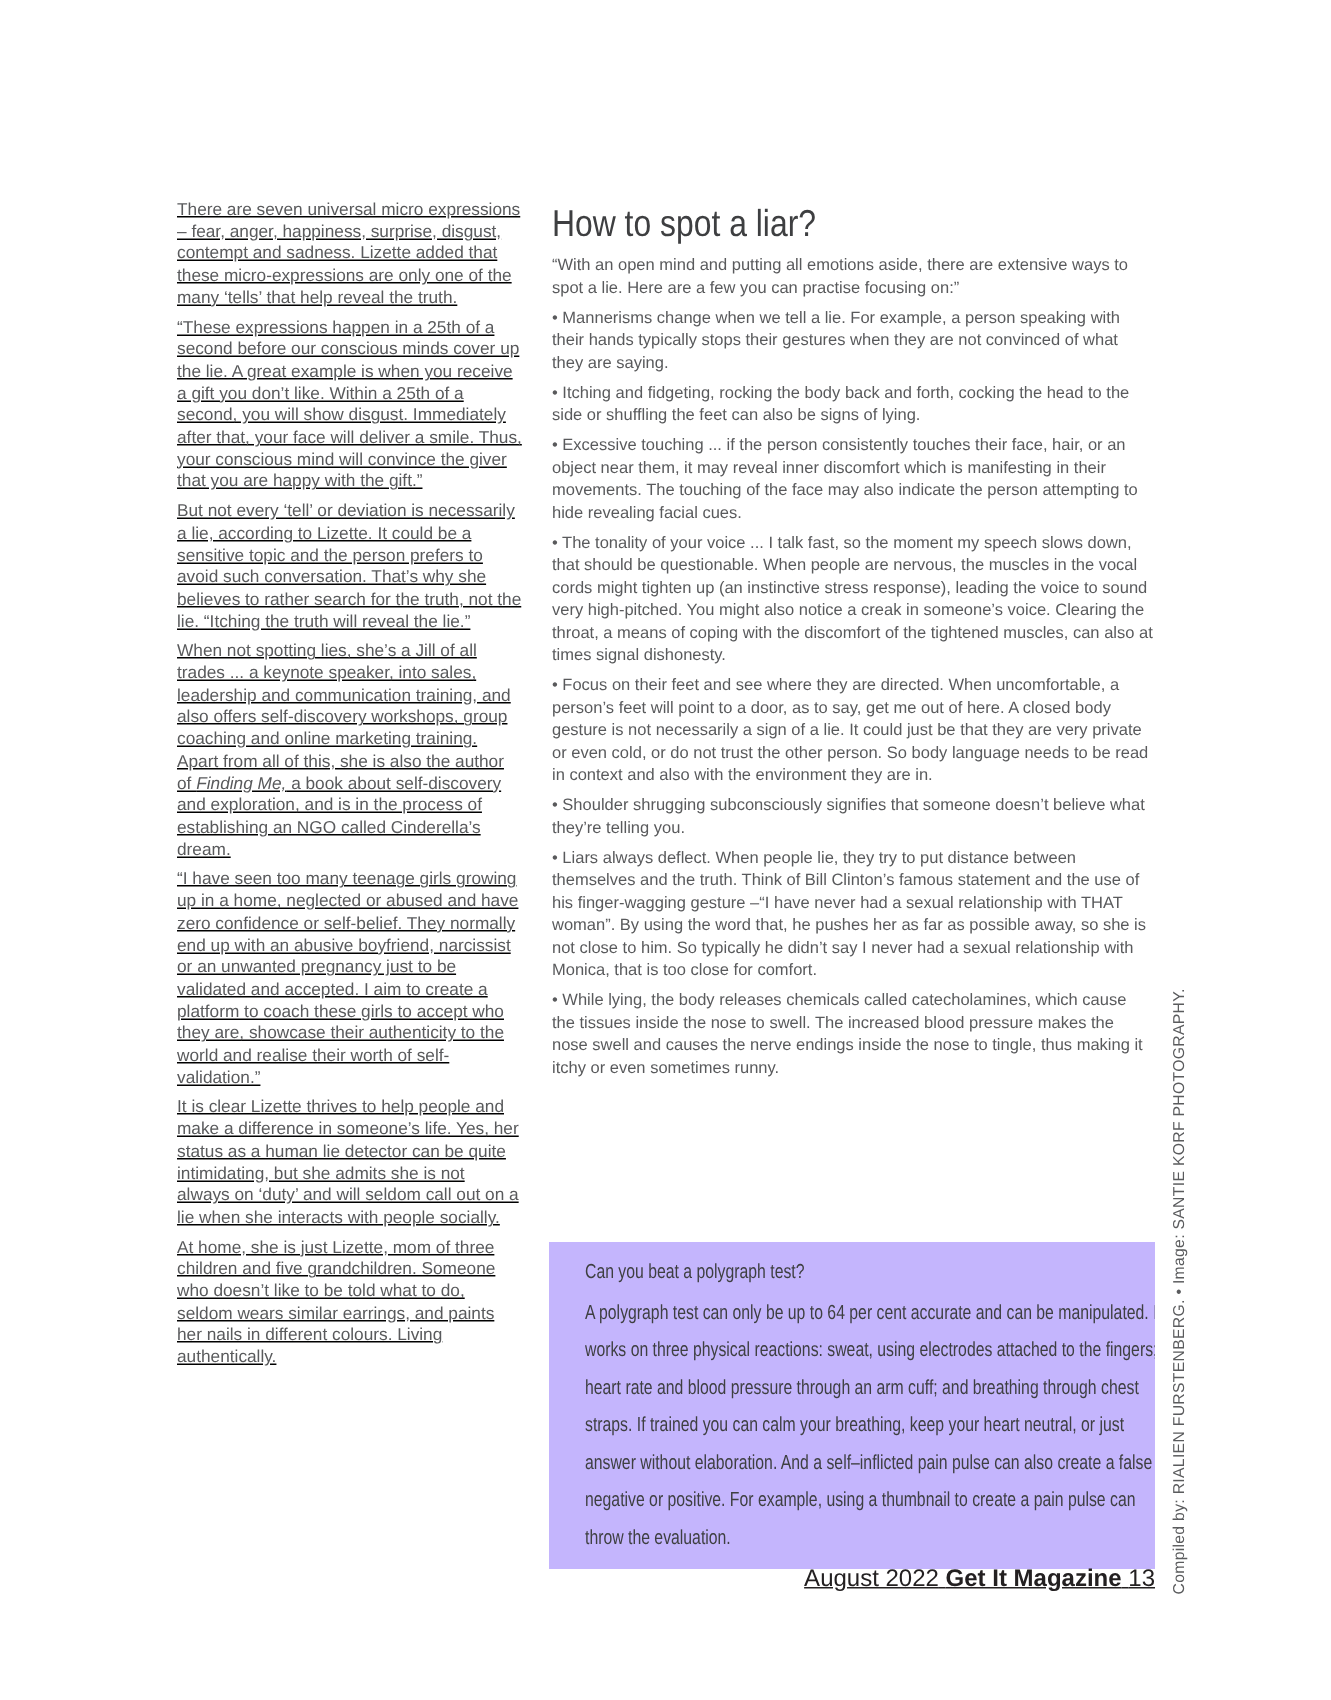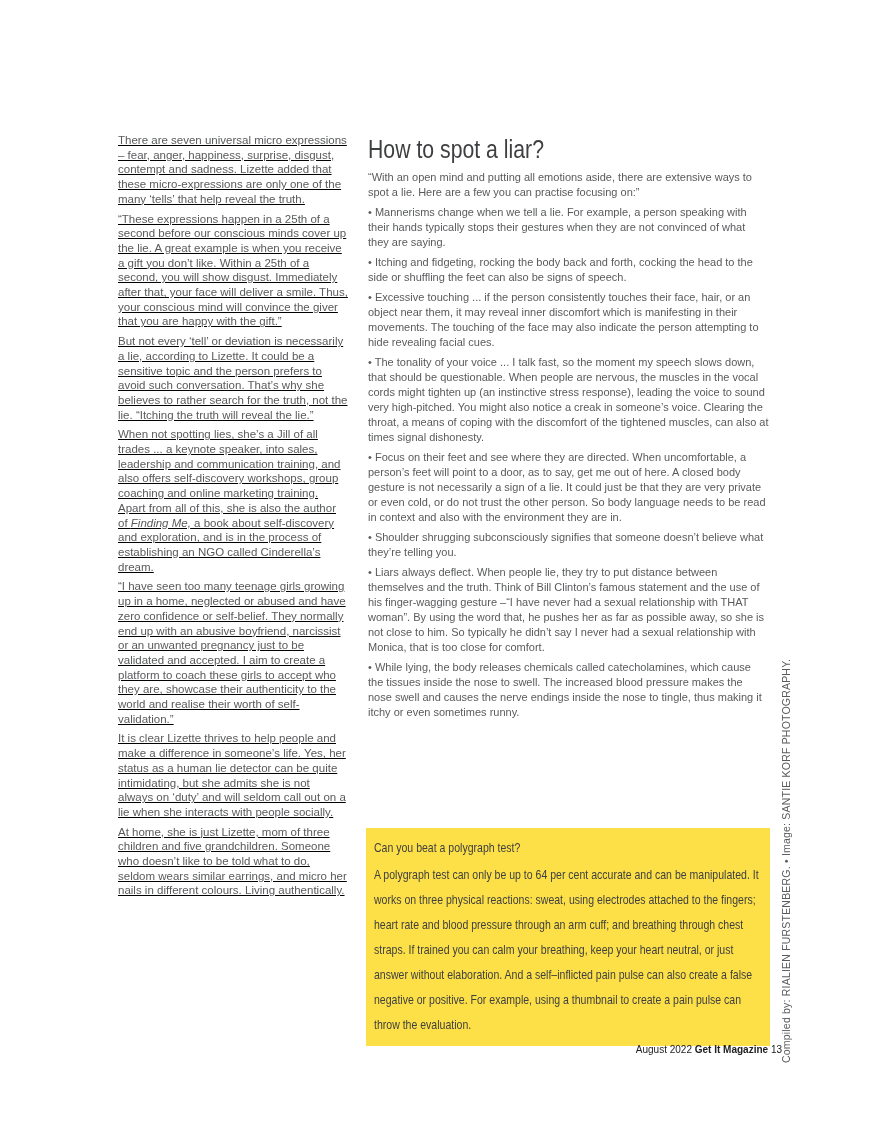--- a/index.html
+++ b/index.html
@@ -28,68 +28,68 @@
     transform:scaleX(0.85);transform-origin:0 0;
   }
   .right-col p{
     margin:0 0 5px 0;
     font-size:11px;line-height:15px;
     color:#595a5c;
   }
   
   .polybox{
     position:absolute;left:366px;top:828px;width:404px;
-    background:#fde047;
-    padding:8px 0 9px 8px;
+    background:#c4b5fd;
+    padding:8px 0 9px 24px;
     box-sizing:border-box;
     overflow:hidden;
   }
   .polybox-inner{
     width:500px;
     transform:scaleX(0.78);transform-origin:0 0;
     color:#3e3f41;
   }
   .polybox-title{margin:0 0 2px 0;font-size:13.5px;line-height:24px;font-weight:400;}
   .polybox-body{margin:0;font-size:13.5px;line-height:25px;font-weight:400;}
   
   .credit{
     position:absolute;left:780px;top:1063px;
     transform:rotate(-90deg);transform-origin:0 0;
     white-space:nowrap;
     font-size:10.5px;color:#5a5b5d;letter-spacing:0.2px;
   }
   
   .footer{
-    position:absolute;top:1044px;left:412px;width:370px;
+    position:absolute;top:1044px;left:400px;width:370px;
     text-align:right;
-    font-size:10px;color:#232021;
+    font-size:16px;color:#232021;text-decoration:underline;
   }
   .footer .bold{font-weight:700;}
 </style>
 </head>
 <body>
 
 <div class="page">
 
   <div class="left-col">
       <p><span>There are seven universal micro expressions – fear, anger, happiness, surprise, disgust, contempt and sadness. Lizette added that these micro-expressions are only one of the many ‘tells’ that help reveal the truth.</span></p>
       <p><span>“These expressions happen in a 25th of a second before our conscious minds cover up the lie. A great example is when you receive a gift you don’t like. Within a 25th of a second, you will show disgust. Immediately after that, your face will deliver a smile. Thus, your conscious mind will convince the giver that you are happy with the gift.”</span></p>
       <p><span>But not every ‘tell’ or deviation is necessarily a lie, according to Lizette. It could be a sensitive topic and the person prefers to avoid such conversation. That’s why she believes to rather search for the truth, not the lie. “Itching the truth will reveal the lie.”</span></p>
       <p><span>When not spotting lies, she’s a Jill of all trades ... a keynote speaker, into sales, leadership and communication training, and also offers self-discovery workshops, group coaching and online marketing training. Apart from all of this, she is also the author of </span><i>Finding Me,</i><span> a book about self-discovery and exploration, and is in the process of establishing an NGO called Cinderella’s dream.</span></p>
       <p><span>“I have seen too many teenage girls growing up in a home, neglected or abused and have zero confidence or self-belief. They normally end up with an abusive boyfriend, narcissist or an unwanted pregnancy just to be validated and accepted. I aim to create a platform to coach these girls to accept who they are, showcase their authenticity to the world and realise their worth of self-validation.”</span></p>
       <p><span>It is clear Lizette thrives to help people and make a difference in someone’s life. Yes, her status as a human lie detector can be quite intimidating, but she admits she is not always on ‘duty’ and will seldom call out on a lie when she interacts with people socially.</span></p>
-      <p><span>At home, she is just Lizette, mom of three children and five grandchildren. Someone who doesn’t like to be told what to do, seldom wears similar earrings, and micro her nails in different colours. Living authentically.</span></p>
+      <p><span>At home, she is just Lizette, mom of three children and five grandchildren. Someone who doesn’t like to be told what to do, seldom wears similar earrings, and paints her nails in different colours. Living authentically.</span></p>
     </div>
 
   <div class="right-col">
     <h1 class="headline">How to spot a liar?</h1>
     <p>“With an open mind and putting all emotions aside, there are extensive ways to spot a lie. Here are a few you can practise focusing on:”</p>
     <div>
         <p>• Mannerisms change when we tell a lie. For example, a person speaking with their hands typically stops their gestures when they are not convinced of what they are saying.</p>
-        <p>• Itching and fidgeting, rocking the body back and forth, cocking the head to the side or shuffling the feet can also be signs of speech.</p>
+        <p>• Itching and fidgeting, rocking the body back and forth, cocking the head to the side or shuffling the feet can also be signs of lying.</p>
         <p>• Excessive touching ... if the person consistently touches their face, hair, or an object near them, it may reveal inner discomfort which is manifesting in their movements. The touching of the face may also indicate the person attempting to hide revealing facial cues.</p>
         <p>• The tonality of your voice ... I talk fast, so the moment my speech slows down, that should be questionable. When people are nervous, the muscles in the vocal cords might tighten up (an instinctive stress response), leading the voice to sound very high-pitched. You might also notice a creak in someone’s voice. Clearing the throat, a means of coping with the discomfort of the tightened muscles, can also at times signal dishonesty.</p>
         <p>• Focus on their feet and see where they are directed. When uncomfortable, a person’s feet will point to a door, as to say, get me out of here. A closed body gesture is not necessarily a sign of a lie. It could just be that they are very private or even cold, or do not trust the other person. So body language needs to be read in context and also with the environment they are in.</p>
         <p>• Shoulder shrugging subconsciously signifies that someone doesn’t believe what they’re telling you.</p>
         <p>• Liars always deflect. When people lie, they try to put distance between themselves and the truth. Think of Bill Clinton’s famous statement and the use of his finger-wagging gesture –“I have never had a sexual relationship with THAT woman”. By using the word that, he pushes her as far as possible away, so she is not close to him.  So typically he didn’t say I never had a sexual relationship with Monica, that is too close for comfort.</p>
         <p>• While lying, the body releases chemicals called catecholamines, which cause the tissues inside the nose to swell. The increased blood pressure makes the nose swell and causes the nerve endings inside the nose to tingle, thus making it itchy or even sometimes runny.</p>
       </div>
   </div>
 
   <div class="polybox">

